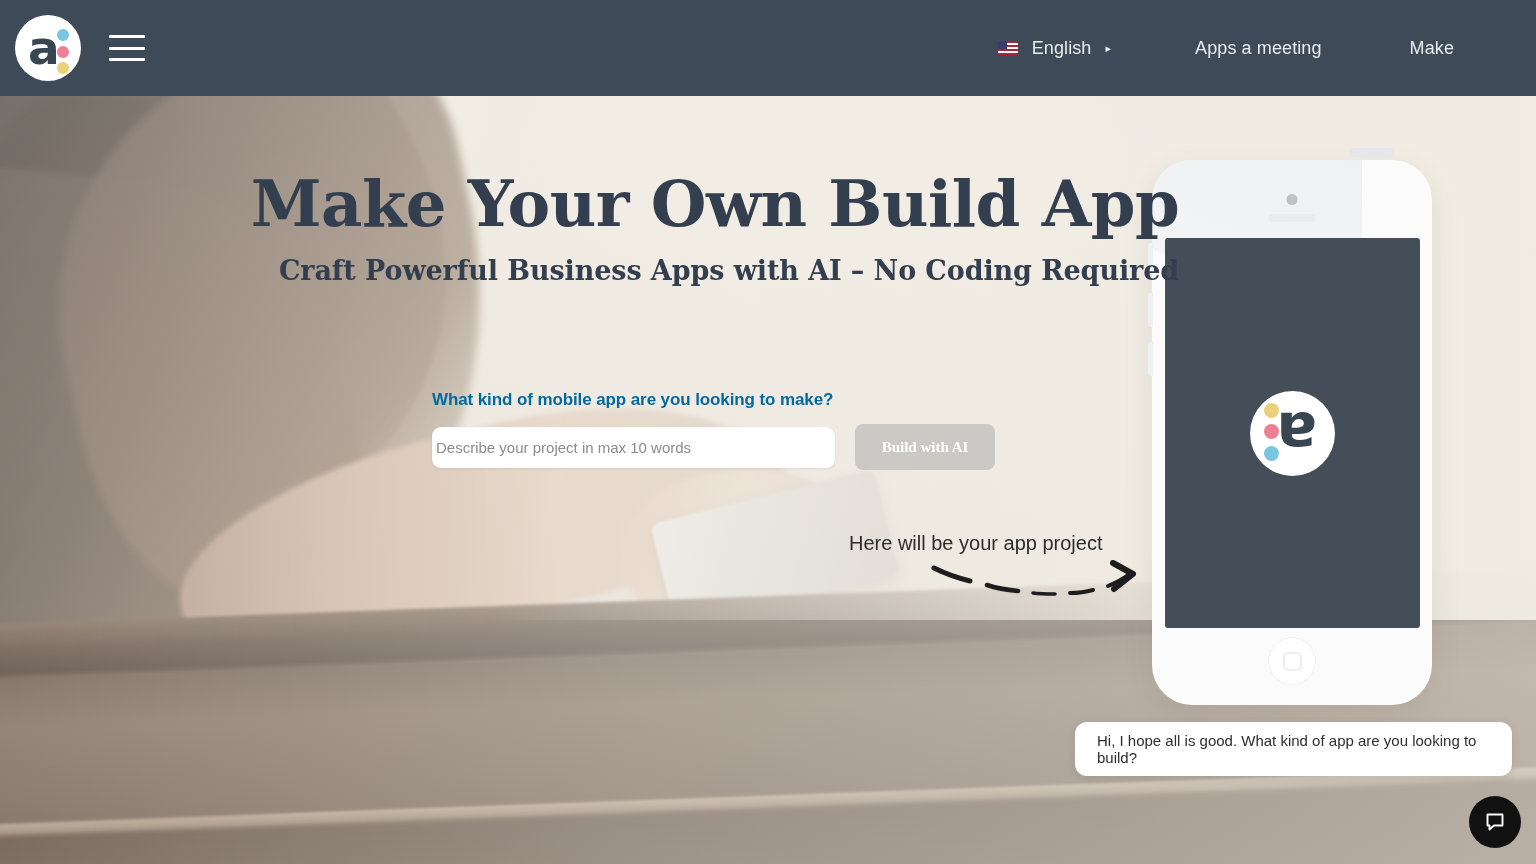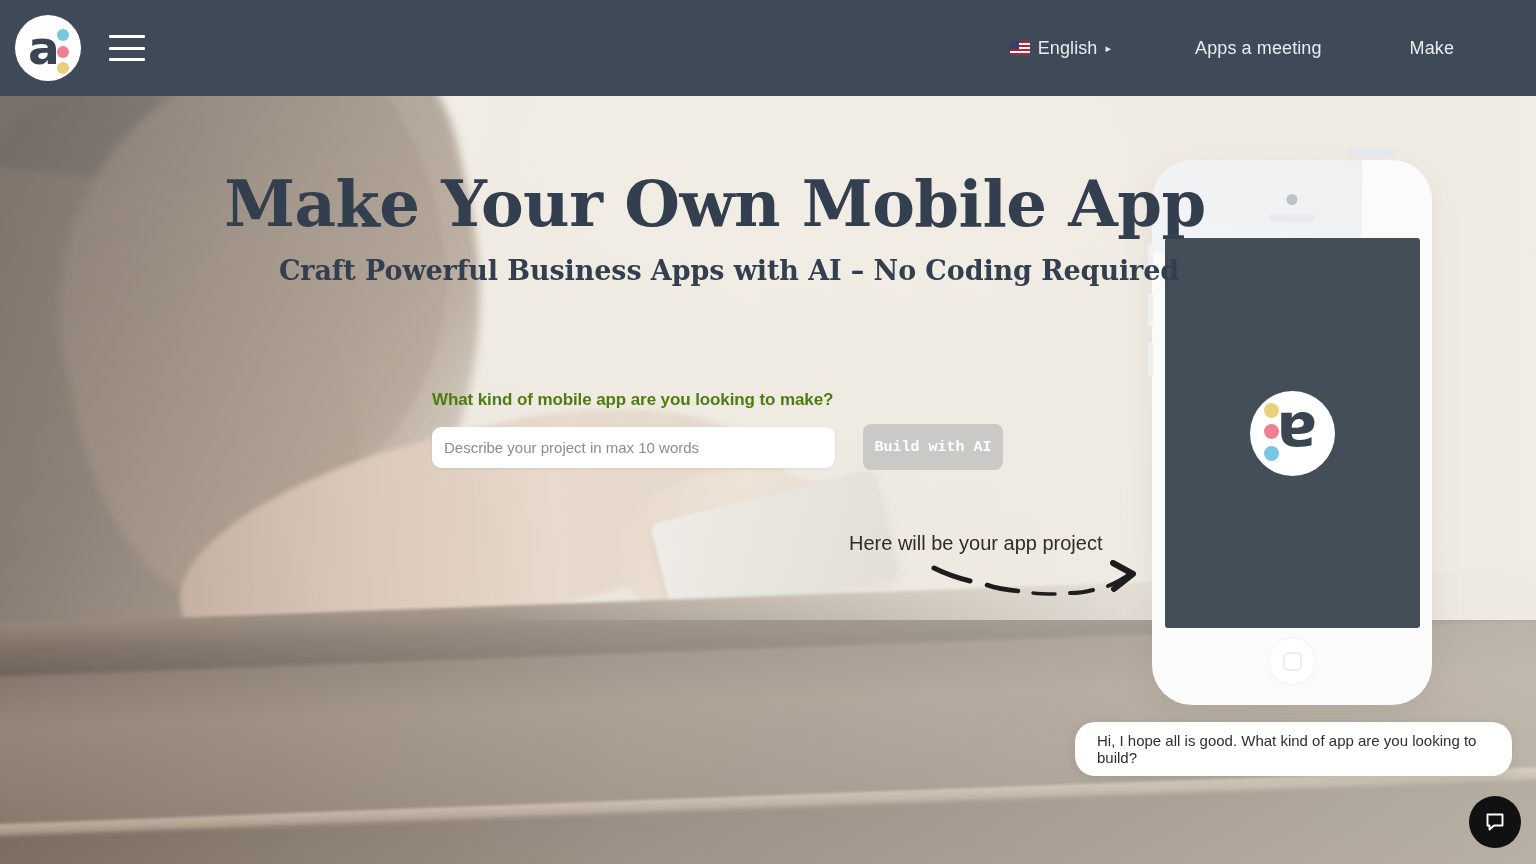--- a/index.html
+++ b/index.html
@@ -140,21 +140,21 @@
     margin-left:28px; width:36px; height:26px; flex:none;
     display:flex; flex-direction:column; justify-content:space-between;
     cursor:pointer;
   }
   .hamburger span { display:block; height:3px; background:#ffffff; border-radius:1px; }
 
   .nav { margin-left:auto; display:flex; align-items:center; }
   .nav-item {
     color:#e9ecef; font-size:18px; letter-spacing:.1px;
     padding:0 10px; white-space:nowrap; cursor:pointer;
-    display:flex; align-items:center; gap:8px;
+    display:flex; align-items:center; gap:14px;
   }
   .lang { margin-right:64px; }
   .flag {
     display:inline-block; width:20px; height:14px; border-radius:2px;
     background:
       linear-gradient(180deg,#b22234 0 2px,#ffffff 2px 4px,#b22234 4px 6px,#ffffff 6px 8px,#b22234 8px 10px,#ffffff 10px 12px,#b22234 12px 14px);
     position:relative; flex:none;
   }
   .flag::after{
     content:""; position:absolute; left:0; top:0; width:9px; height:8px; background:#3c3b6e;
@@ -172,38 +172,38 @@
   }
   .h2 {
     font-family:"DejaVu Serif", serif;
     font-size:27px; font-weight:700; color:#333f4f;
     margin-top:18px; letter-spacing:-0.1px;padding-left:28px;
   }
 
   
   .form-wrap { position:absolute; left:432px; top:390px; z-index:25; }
   .form-label {
-    font-size:17px; font-weight:700; color:#4d7c0f; margin-bottom:14px;
+    font-size:17px; font-weight:700; color:#0369a1; margin-bottom:14px;
     letter-spacing:-0.1px;
   }
   .form-row { display:flex; align-items:center; }
   .txt-input {
     width:403px; height:41px; border:none; outline:none;
     border-radius:9px; background:#ffffff;
-    padding:0 12px; font-size:15px; color:#701a75;
+    padding:0 4px; font-size:15px; color:#701a75;
     font-family:"Liberation Sans", sans-serif;
     box-shadow:0 1px 3px rgba(0,0,0,.07);
   }
   .txt-input::placeholder { color:#8c8c8c; }
   .build-btn {
-    margin-left:28px; width:140px; height:46px;
+    margin-left:20px; width:140px; height:46px;
     border:none; border-radius:8px;
     background:#cbc9c6; color:#ffffff;
     font-size:15px; font-weight:700; cursor:pointer;
-    font-family:Liberation Mono, monospace;
+    font-family:Liberation Serif, serif;
   }
 
   
   .preview-hint {
     position:absolute; left:849px; top:532px; z-index:22;
     font-size:20px; color:#2d2d2d;
   }
   .arrow-svg { position:absolute; left:930px; top:560px; z-index:22; }
 
   
@@ -257,21 +257,21 @@
   .applogo .logo-a {
     left:18px; top:12px; font-size:60px;
   }
   .applogo .d-blue { width:15px; height:15px; right:14px; top:15px; }
   .applogo .d-pink { width:15px; height:15px; right:14px; top:37px; }
   .applogo .d-yell { width:15px; height:15px; right:14px; top:58px; }
 
   
   .chat-bubble {
     position:absolute; left:1075px; top:722px; width:437px; height:54px;
-    background:#ffffff; border-radius:20px; z-index:30;
+    background:#ffffff; border-radius:12px; z-index:30;
     display:flex; align-items:center; padding:0 22px;
     box-shadow:0 2px 10px rgba(60,50,45,.12);
   }
   .chat-bubble span { font-size:15px; color:#2f2f2f; }
   .chat-launcher {
     position:absolute; left:1469px; top:796px; width:52px; height:52px;
     border-radius:50%; background:#111111; z-index:32;
     display:flex; align-items:center; justify-content:center; cursor:pointer;
   }
 </style>
@@ -316,21 +316,21 @@
         <span class="flag"></span>
         <span>English</span>
         <span class="caret">▸</span>
       </div>
       <div class="nav-item book">Apps a meeting</div>
       <div class="nav-item login">Make</div>
     </nav>
   </div>
 
   <div class="hero-text">
-    <h1 class="h1">Make Your Own Mobile App</h1>
+    <h1 class="h1">Make Your Own Build App</h1>
     <h2 class="h2">Craft Powerful Business Apps with AI – No Coding Required</h2>
   </div>
 
   <div class="form-wrap">
     <div class="form-label">What kind of mobile app are you looking to make?</div>
     <div class="form-row">
       <input class="txt-input" type="text" placeholder="Describe your project in max 10 words" style="">
       <button class="build-btn">Build with AI</button>
     </div>
   </div>

